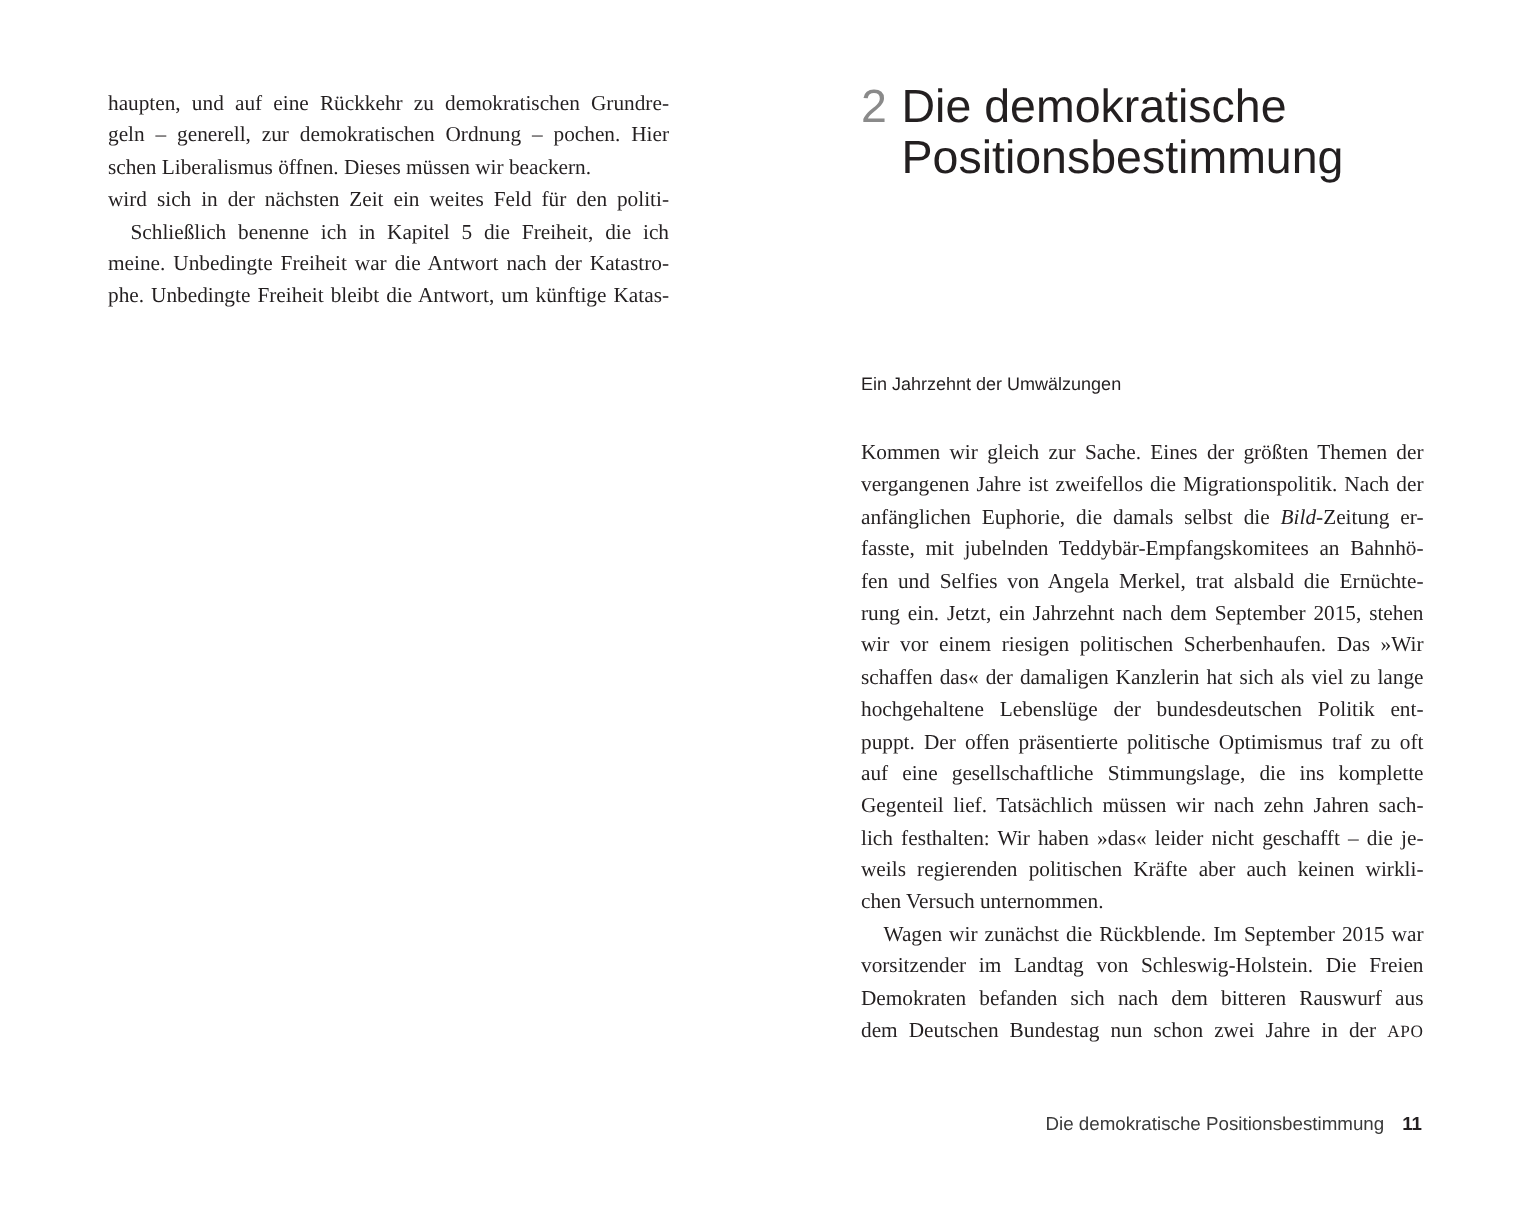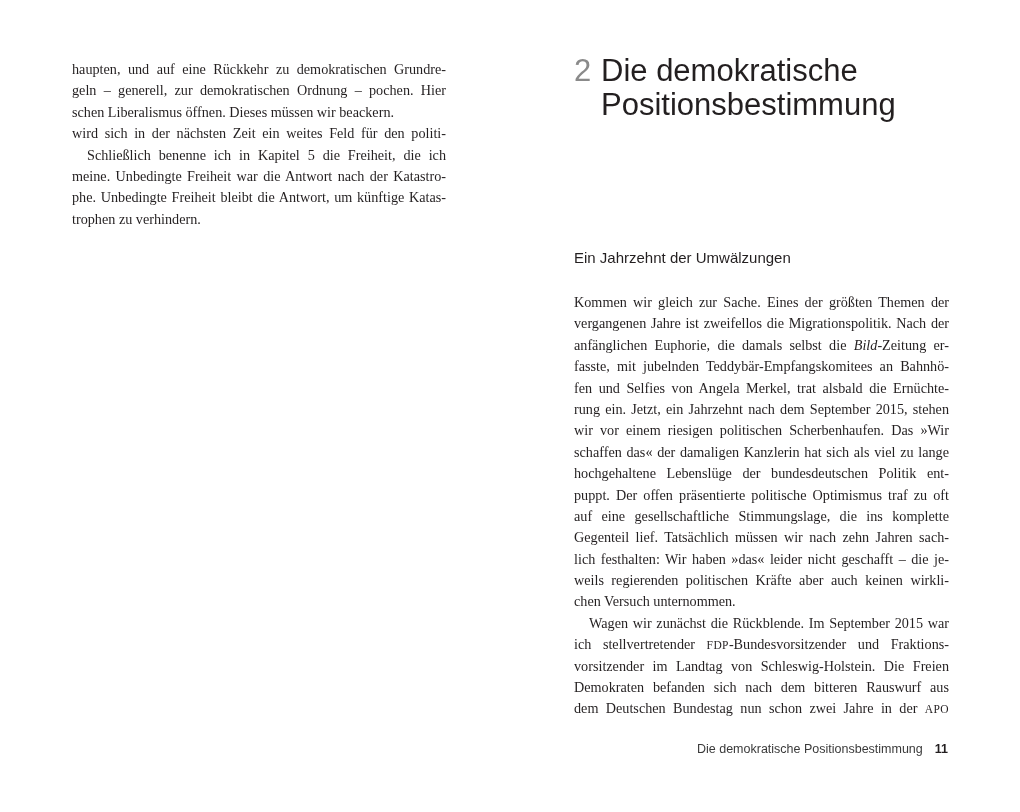--- a/index.html
+++ b/index.html
@@ -17,38 +17,37 @@
 
   .left-col { position: absolute; left: 72px; top: 59px; width: 374px; }
   .right-col { position: absolute; left: 64px; top: 292px; width: 375px; }
 
   .chapter { position: absolute; left: 64px; top: 54px; font-family: "Liberation Sans", sans-serif; font-size: 31px; line-height: 34px; color: #231f20; }
   .chapter .num { color: #8a8a8a; display: inline-block; width: 27px; }
   .chapter .t1, .chapter .t2 { display: block; }
   .chapter .t1 { margin-left: 0; }
   .chapter .t2 { margin-left: 27px; }
 
-  .section { position: absolute; left: 64px; top: 249px; font-family: "Liberation Sans", sans-serif; font-size: 15px; color: #231f20; }
+  .section { position: absolute; left: 64px; top: 249px; font-family: "Liberation Sans", sans-serif; font-size: 12px; color: #231f20; }
 
   .footer { position: absolute; right: 72px; top: 742px; font-family: "Liberation Sans", sans-serif; font-size: 12.5px; color: #3a3a3a; }
   .footer .pnum { font-weight: bold; margin-left: 12px; color: #231f20; }
 </style>
 </head>
 <body>
 
 <div class="page left-page">
   <div class="left-col body-text">
     <span class="line">haupten, und auf eine Rückkehr zu demokratischen Grundre-</span>
     <span class="line">geln – generell, zur demokratischen Ordnung – pochen. Hier</span>
     <span class="line last">schen Liberalismus öffnen. Dieses müssen wir beackern.</span>
     <span class="line">wird sich in der nächsten Zeit ein weites Feld für den politi-</span>
     <span class="line indent">Schließlich benenne ich in Kapitel 5 die Freiheit, die ich</span>
     <span class="line">meine. Unbedingte Freiheit war die Antwort nach der Katastro-</span>
     <span class="line">phe. Unbedingte Freiheit bleibt die Antwort, um künftige Katas-</span>
-    <span class="line last">trophen zu verhindern.</span>
   </div>
 </div>
 
 <div class="page right-page">
   <div class="chapter">
     <span class="t1"><span class="num">2</span><span>Die demokratische</span></span>
     <span class="t2">Positionsbestimmung</span>
   </div>
 
   <div class="section">Ein Jahrzehnt der Umwälzungen</div>
@@ -63,21 +62,20 @@
     <span class="line">wir vor einem riesigen politischen Scherbenhaufen. Das »Wir</span>
     <span class="line">schaffen das« der damaligen Kanzlerin hat sich als viel zu lange</span>
     <span class="line">hochgehaltene Lebenslüge der bundesdeutschen Politik ent-</span>
     <span class="line">puppt. Der offen präsentierte politische Optimismus traf zu oft</span>
     <span class="line">auf eine gesellschaftliche Stimmungslage, die ins komplette</span>
     <span class="line">Gegenteil lief. Tatsächlich müssen wir nach zehn Jahren sach-</span>
     <span class="line">lich festhalten: Wir haben »das« leider nicht geschafft – die je-</span>
     <span class="line">weils regierenden politischen Kräfte aber auch keinen wirkli-</span>
     <span class="line last">chen Versuch unternommen.</span>
     <span class="line indent">Wagen wir zunächst die Rückblende. Im September 2015 war</span>
-    <span class="line"><span>ich stellvertretender </span><span class="sc">FDP</span><span>-Bundesvorsitzender und Fraktions-</span></span>
     <span class="line">vorsitzender im Landtag von Schleswig-Holstein. Die Freien</span>
     <span class="line">Demokraten befanden sich nach dem bitteren Rauswurf aus</span>
     <span class="line"><span>dem Deutschen Bundestag nun schon zwei Jahre in der </span><span class="sc">APO</span></span>
   </div>
 
   <div class="footer">
     <span>Die demokratische Positionsbestimmung</span><span class="pnum">11</span>
   </div>
 </div>
 

